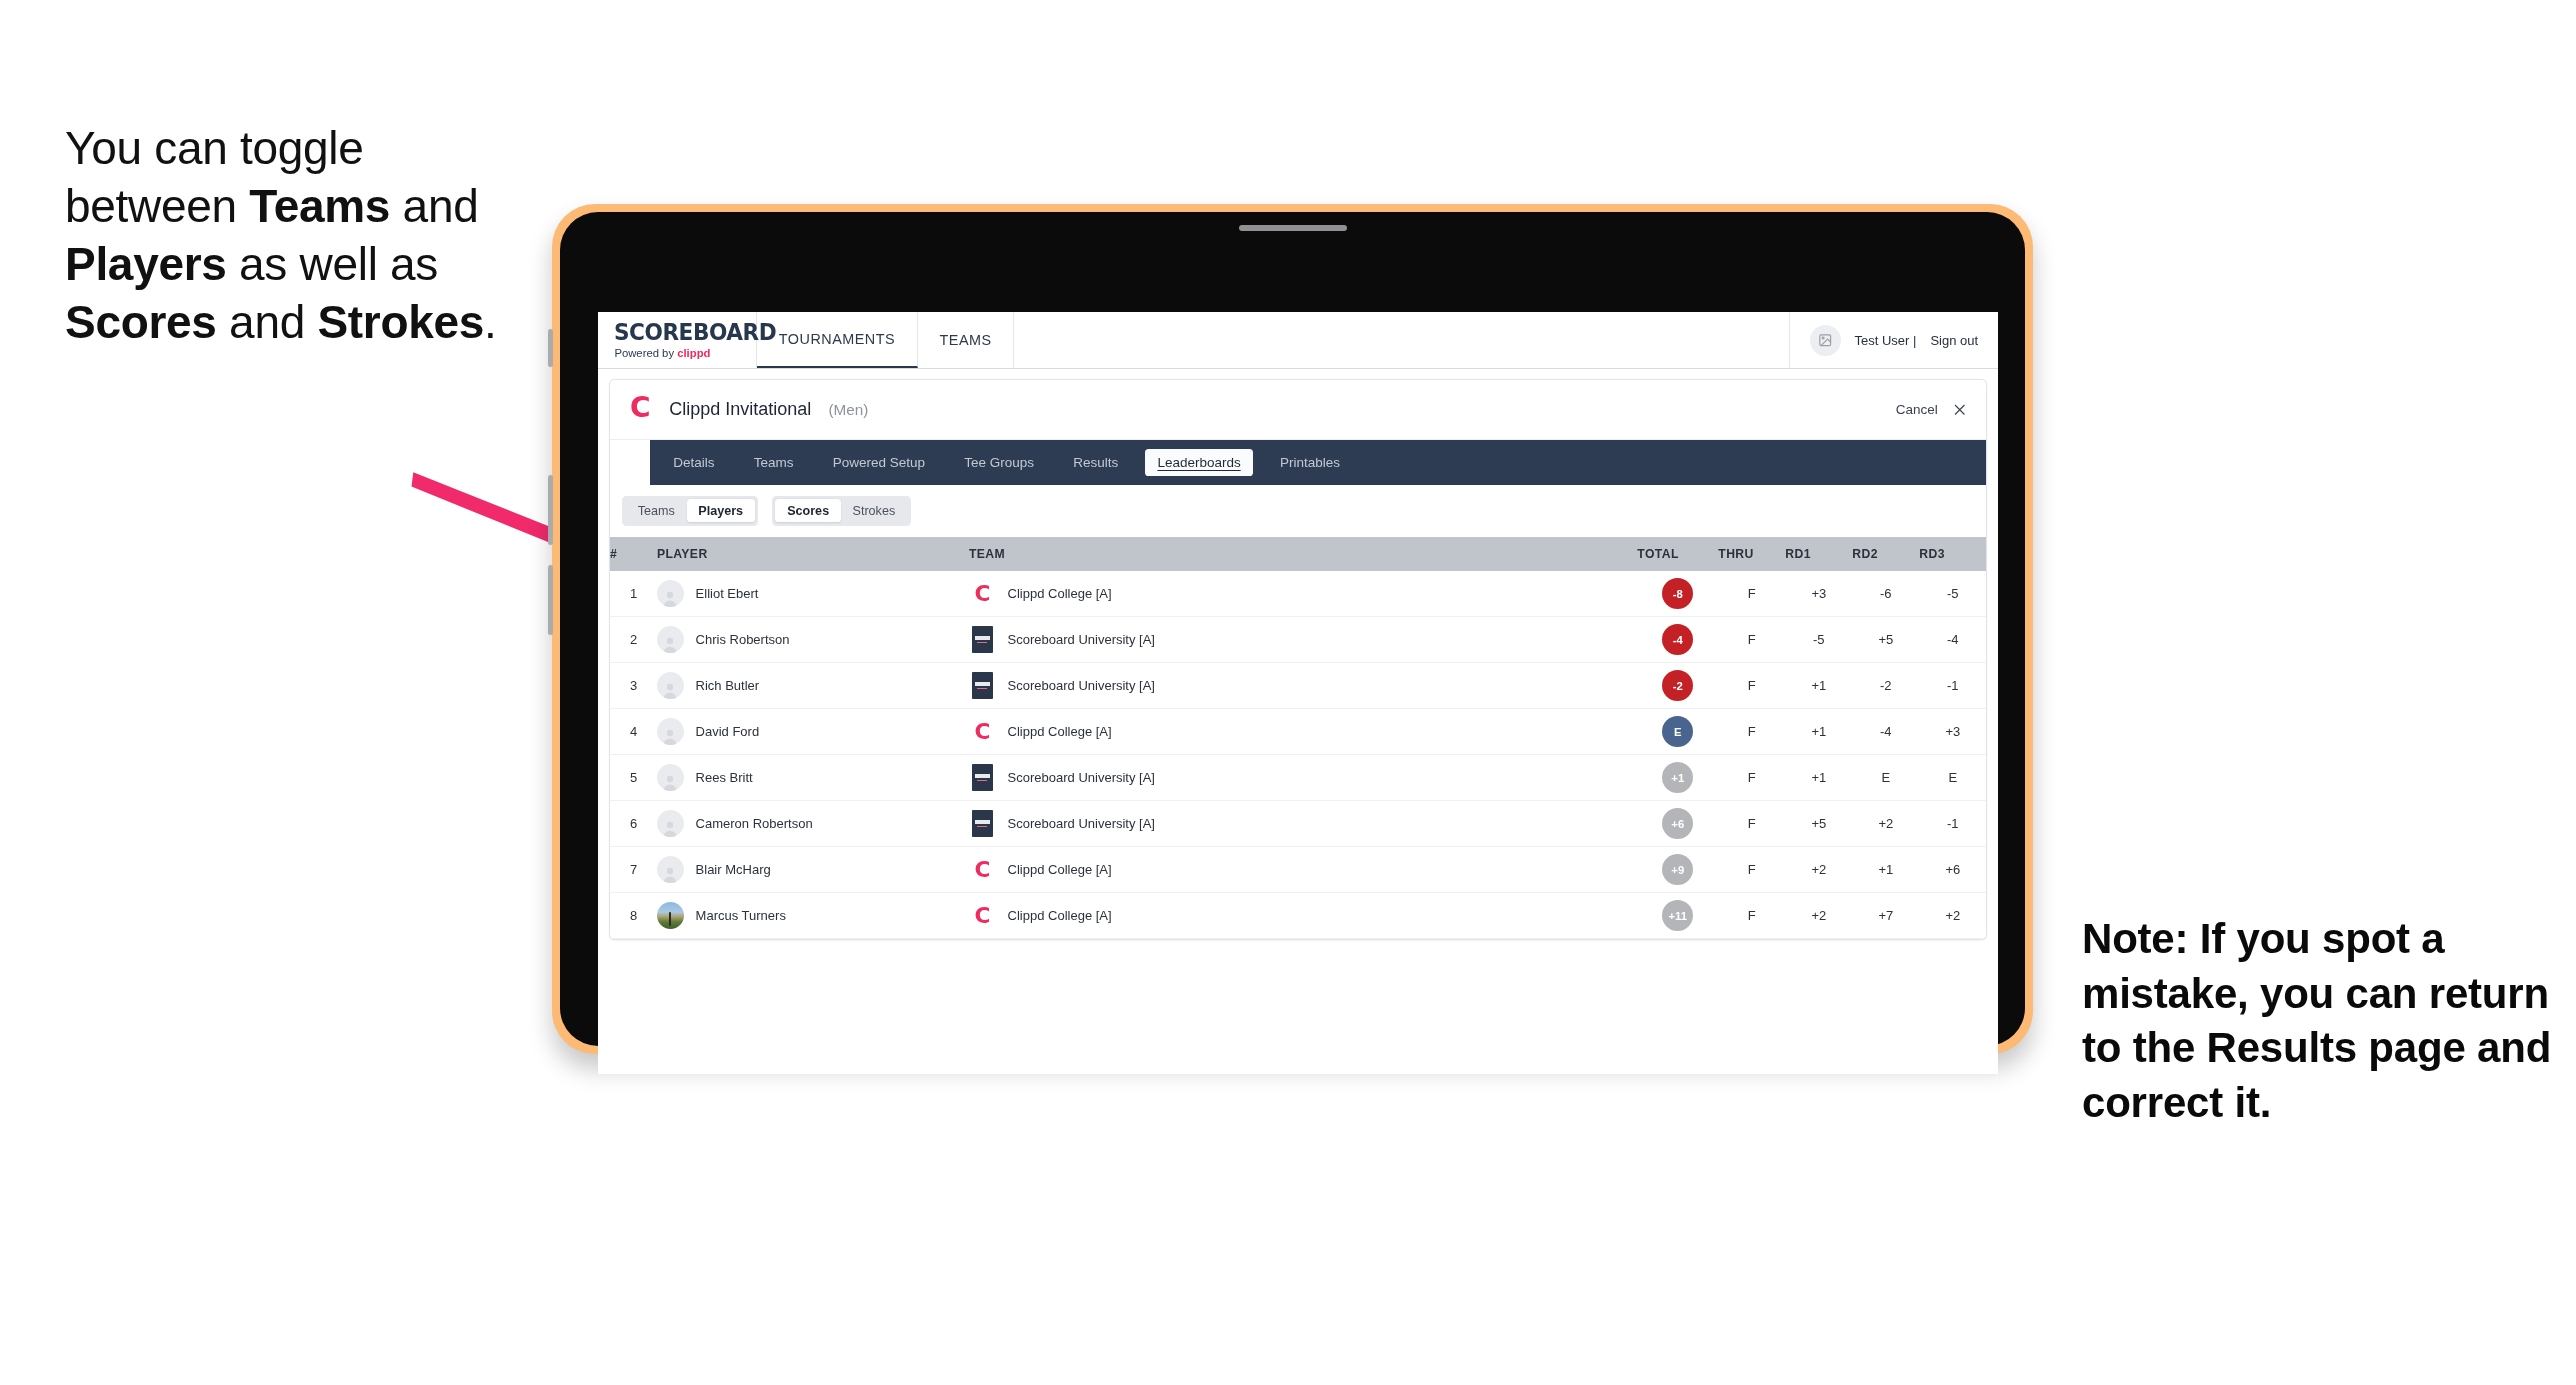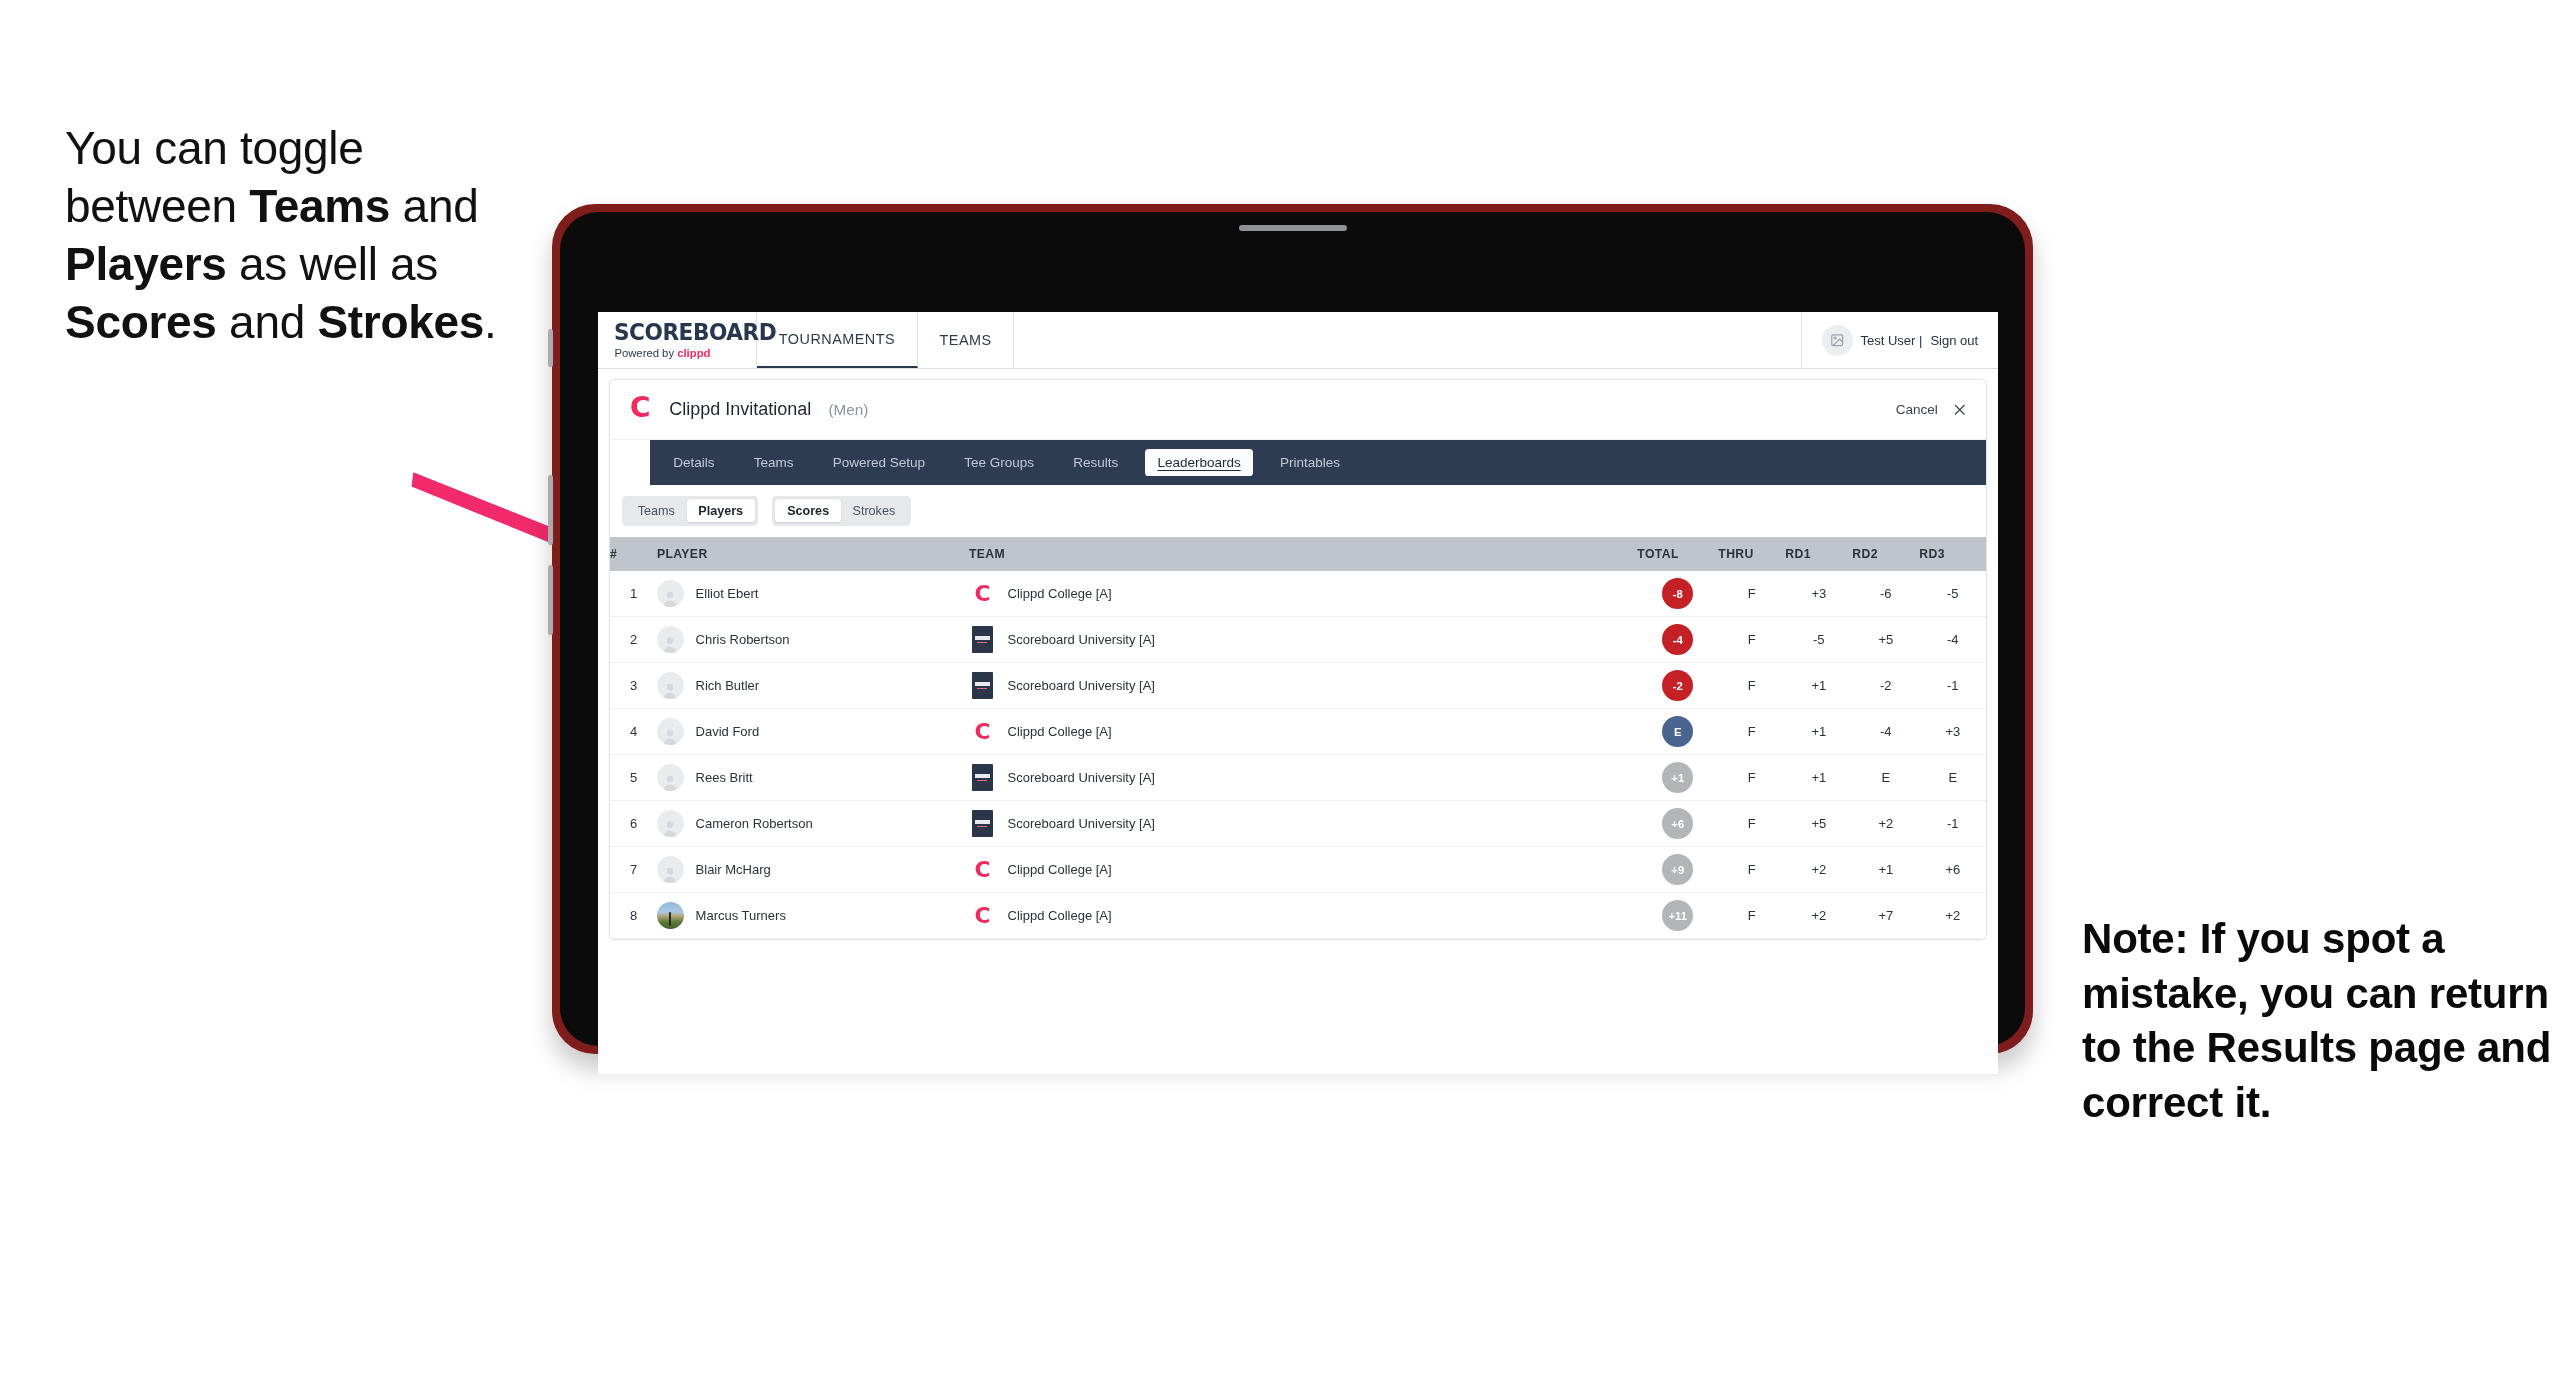--- a/index.html
+++ b/index.html
@@ -22,21 +22,21 @@
     font-size: 42px; line-height: 1.30; color: #0a0a0a; font-weight: 700;
     letter-spacing: -0.2px;
   }
 
   
   .arrow { position: absolute; left: 411px; top: 465px; width: 271px; height: 117px; }
 
   
   .tablet {
     position: absolute; left: 552px; top: 204px; width: 1481px; height: 850px;
-    background: #7f1d1d;
+    background: #fdba74;
     border-radius: 43px;
     box-shadow: 0 14.4px 25px rgba(0,0,0,0.22);
   }
   .tablet-inner {
     position: absolute; left: 8.1px; top: 8.1px; right: 8.1px; bottom: 8.1px;
     background: #0b0b0c; border-radius: 38px;
   }
   .tablet-cam {
     position: absolute; left: 50%; top: 12.6px; transform: translateX(-50%);
     width: 108px; height: 6.3px; background: #8f9194; border-radius: 3.6px;
@@ -70,21 +70,21 @@
   .brand-sub .pink { color: #ef2b5f; font-weight: 700; }
 
   .topnav-tab {
     display: flex; align-items: center; padding: 0 21.7px;
     font-size: 14.4px; color: #2d3a4c; letter-spacing: 0.5px;
     border-right: 0.9px solid #e3e5e8; cursor: pointer;
   }
   .topnav-tab.active { border-bottom: 2.7px solid #27374d; }
 
   .topnav-spacer { flex: 1; border-right: 0.9px solid #e3e5e8; }
-  .user-area { display: flex; align-items: center; gap: 8px; padding: 0 20px; }
+  .user-area { display: flex; align-items: center; gap: 14px; padding: 0 20px; }
   .user-avatar {
     width: 31px; height: 31px; border-radius: 50%; background: #eceef1;
     display: flex; align-items: center; justify-content: center; color:#9aa1ab;
   }
   .user-name { font-size: 13px; color: #26313f; }
   .signout { font-size: 13px; color: #26313f; cursor: pointer; }
 
   
   .card {
     margin: 10px 10.8px 0 10.8px; background: #fff; border: 0.9px solid #e0e3e7;

